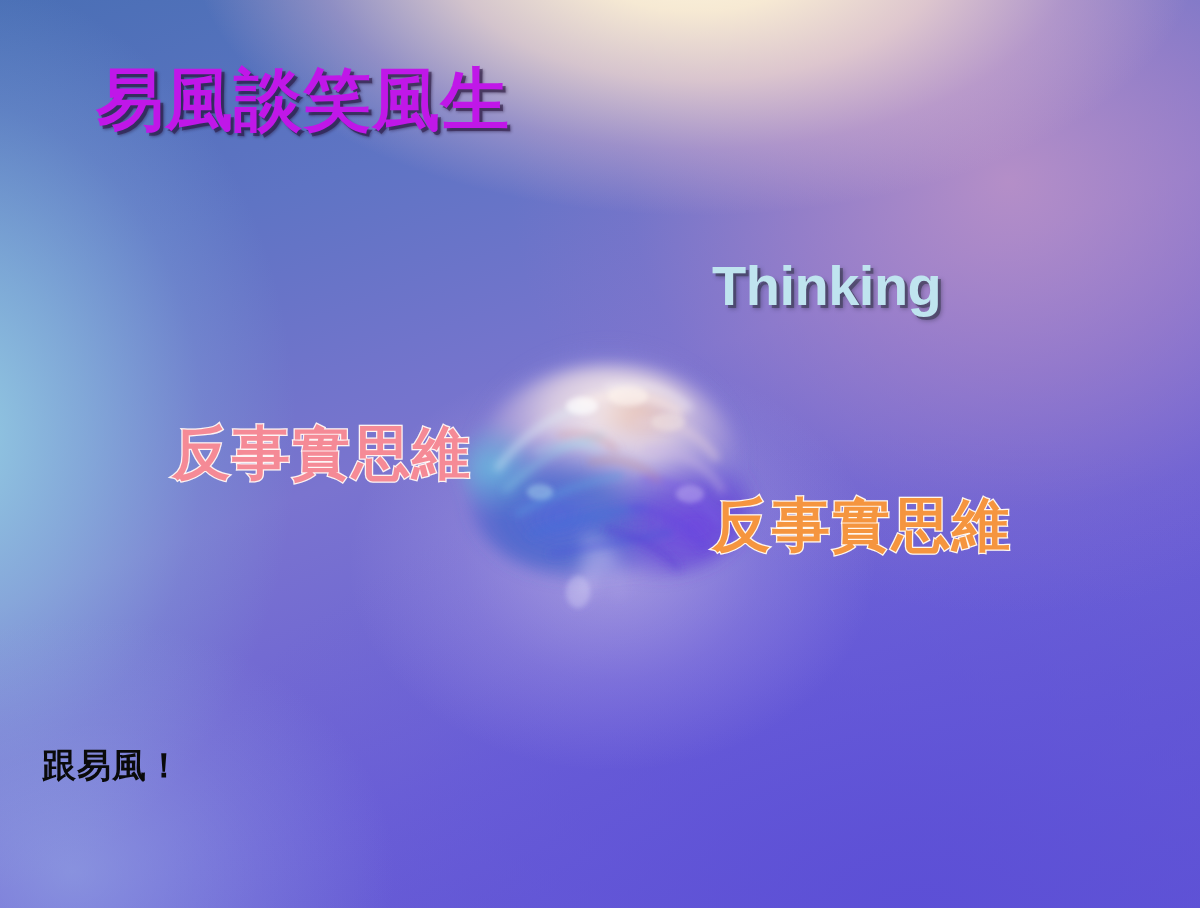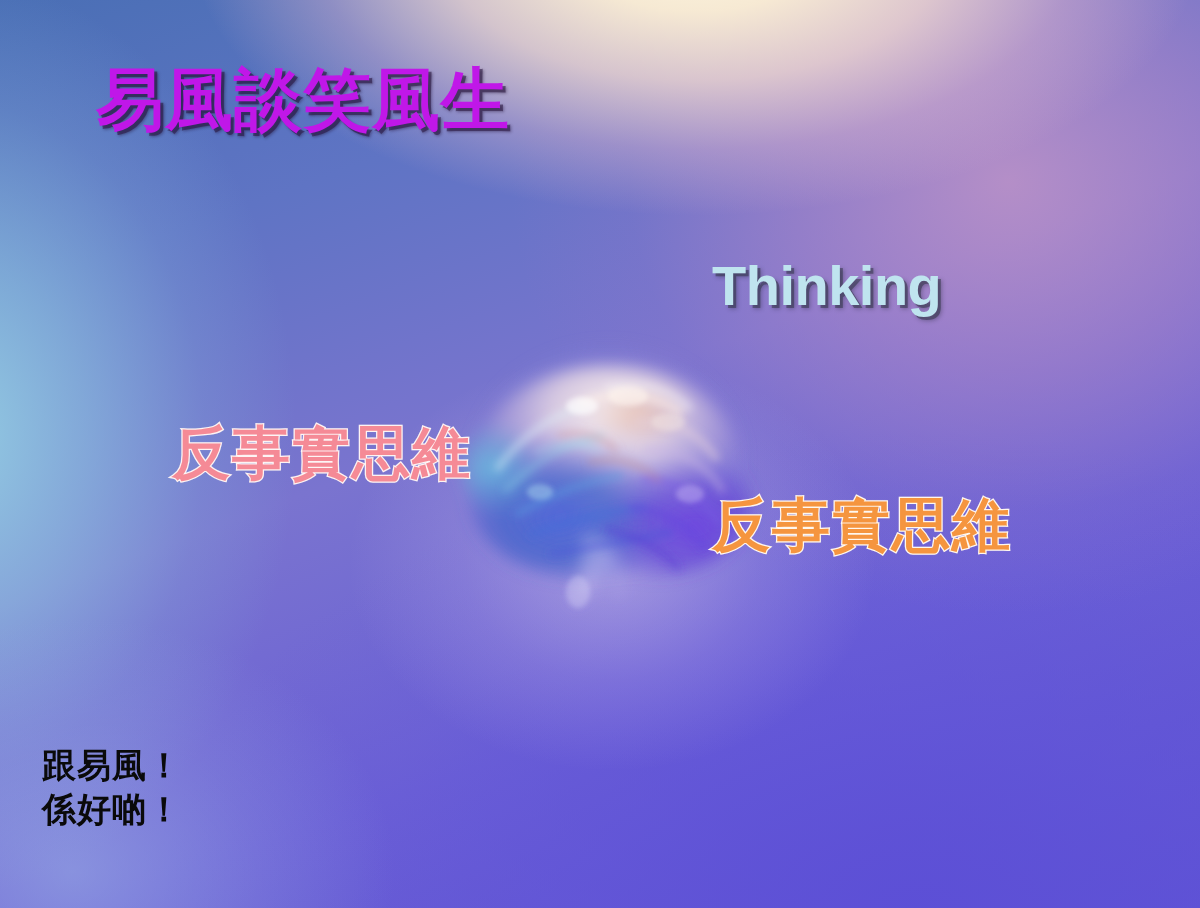--- a/index.html
+++ b/index.html
@@ -270,16 +270,15 @@
 
 
   <div class="txt" id="word-thinking">Thinking</div>
 
   <div class="txt" id="phrase-pink">反事實思維</div>
 
   <div class="txt" id="phrase-orange">反事實思維</div>
 
   <div class="txt" id="tagline">
     <span class="line">跟易風！</span>
-    <span class="line">係好啲！</span>
   </div>
 
 </div>
 
 </body></html>

